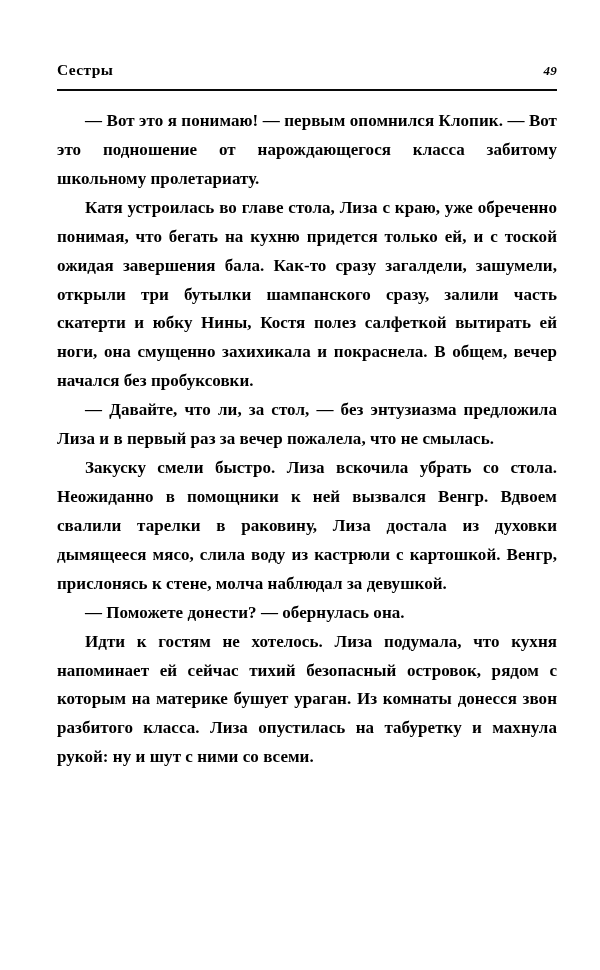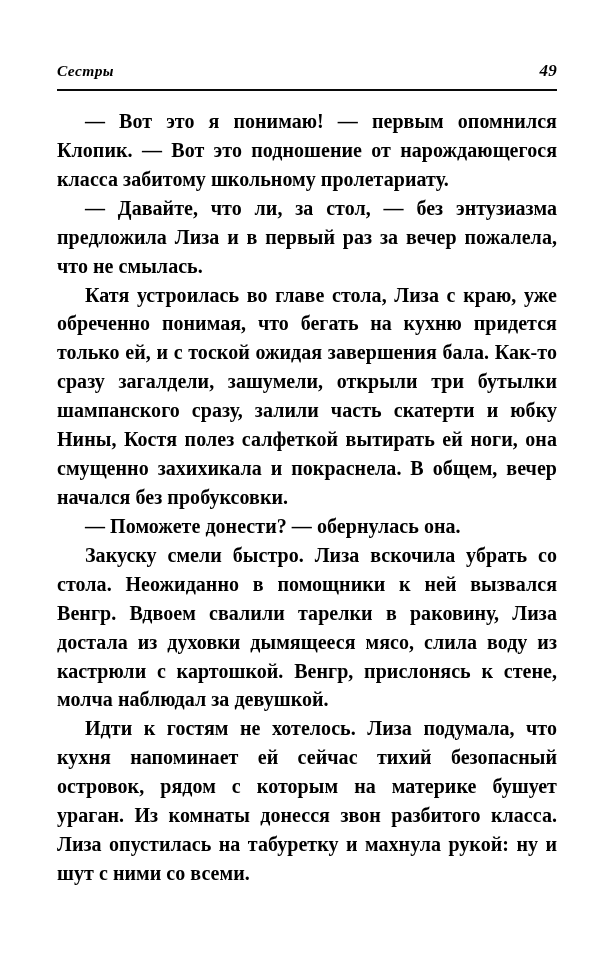--- a/index.html
+++ b/index.html
@@ -25,30 +25,29 @@
   }
   
   .runhead {
     position: relative;
     display: flex;
     align-items: baseline;
     justify-content: space-between;
     height: 24px;
   }
   .runhead-title {
-    font-style: italic;
     font-weight: 600;
     font-size: 15.5px;
     letter-spacing: 0.4px;
     line-height: 1;
   }
   .runhead-folio {
     font-style: italic;
     font-weight: 700;
-    font-size: 17px;
+    font-size: 13px;
     line-height: 1;
     letter-spacing: 0.2px;
     margin-left: 28px;
   }
   .runhead-rule {
     width: 500px;
     height: 2px;
     background: #0a0a0a;
     margin-top: 3px;
   }
@@ -80,23 +79,23 @@
 
 <div class="page">
   <div class="content">
 
     <div class="runhead">
       <span class="runhead-title">Сестры</span>
       <span class="runhead-folio">49</span>
     </div>
     <div class="runhead-rule"></div>
 
-    <div class="body" style="font-size: 20px; line-height: 28.9165px;">
+    <div class="body" style="font-size: 17px; line-height: 28.9165px;">
         <p class="para">— Вот это я понимаю! — первым опомнился Клопик. — Вот это подношение от нарождающегося класса забитому школьному пролетариату.</p>
+        <p class="para">Катя устроилась во главе стола, Лиза с краю, уже обреченно понимая, что бегать на кухню придется только ей, и с тоской ожидая завершения бала. Как-то сразу загалдели, зашумели, открыли три бутылки шампанского сразу, залили часть скатерти и юбку Нины, Костя полез салфеткой вытирать ей ноги, она смущенно захихикала и покраснела. В общем, вечер начался без пробуксовки.</p>
         <p class="para">— Давайте, что ли, за стол, — без энтузиазма предложила Лиза и в первый раз за вечер пожалела, что не смылась.</p>
-        <p class="para">Катя устроилась во главе стола, Лиза с краю, уже обреченно понимая, что бегать на кухню придется только ей, и с тоской ожидая завершения бала. Как-то сразу загалдели, зашумели, открыли три бутылки шампанского сразу, залили часть скатерти и юбку Нины, Костя полез салфеткой вытирать ей ноги, она смущенно захихикала и покраснела. В общем, вечер начался без пробуксовки.</p>
+        <p class="para">Закуску смели быстро. Лиза вскочила убрать со стола. Неожиданно в помощники к ней вызвался Венгр. Вдвоем свалили тарелки в раковину, Лиза достала из духовки дымящееся мясо, слила воду из кастрюли с картошкой. Венгр, прислонясь к стене, молча наблюдал за девушкой.</p>
         <p class="para nojustify">— Поможете донести? — обернулась она.</p>
-        <p class="para">Закуску смели быстро. Лиза вскочила убрать со стола. Неожиданно в помощники к ней вызвался Венгр. Вдвоем свалили тарелки в раковину, Лиза достала из духовки дымящееся мясо, слила воду из кастрюли с картошкой. Венгр, прислонясь к стене, молча наблюдал за девушкой.</p>
         <p class="para">Идти к гостям не хотелось. Лиза подумала, что кухня напоминает ей сейчас тихий безопасный островок, рядом с которым на материке бушует ураган. Из комнаты донесся звон разбитого класса. Лиза опустилась на табуретку и махнула рукой: ну и шут с ними со всеми.</p>
       </div>
 
   </div>
 </div>
 
 </body></html>

